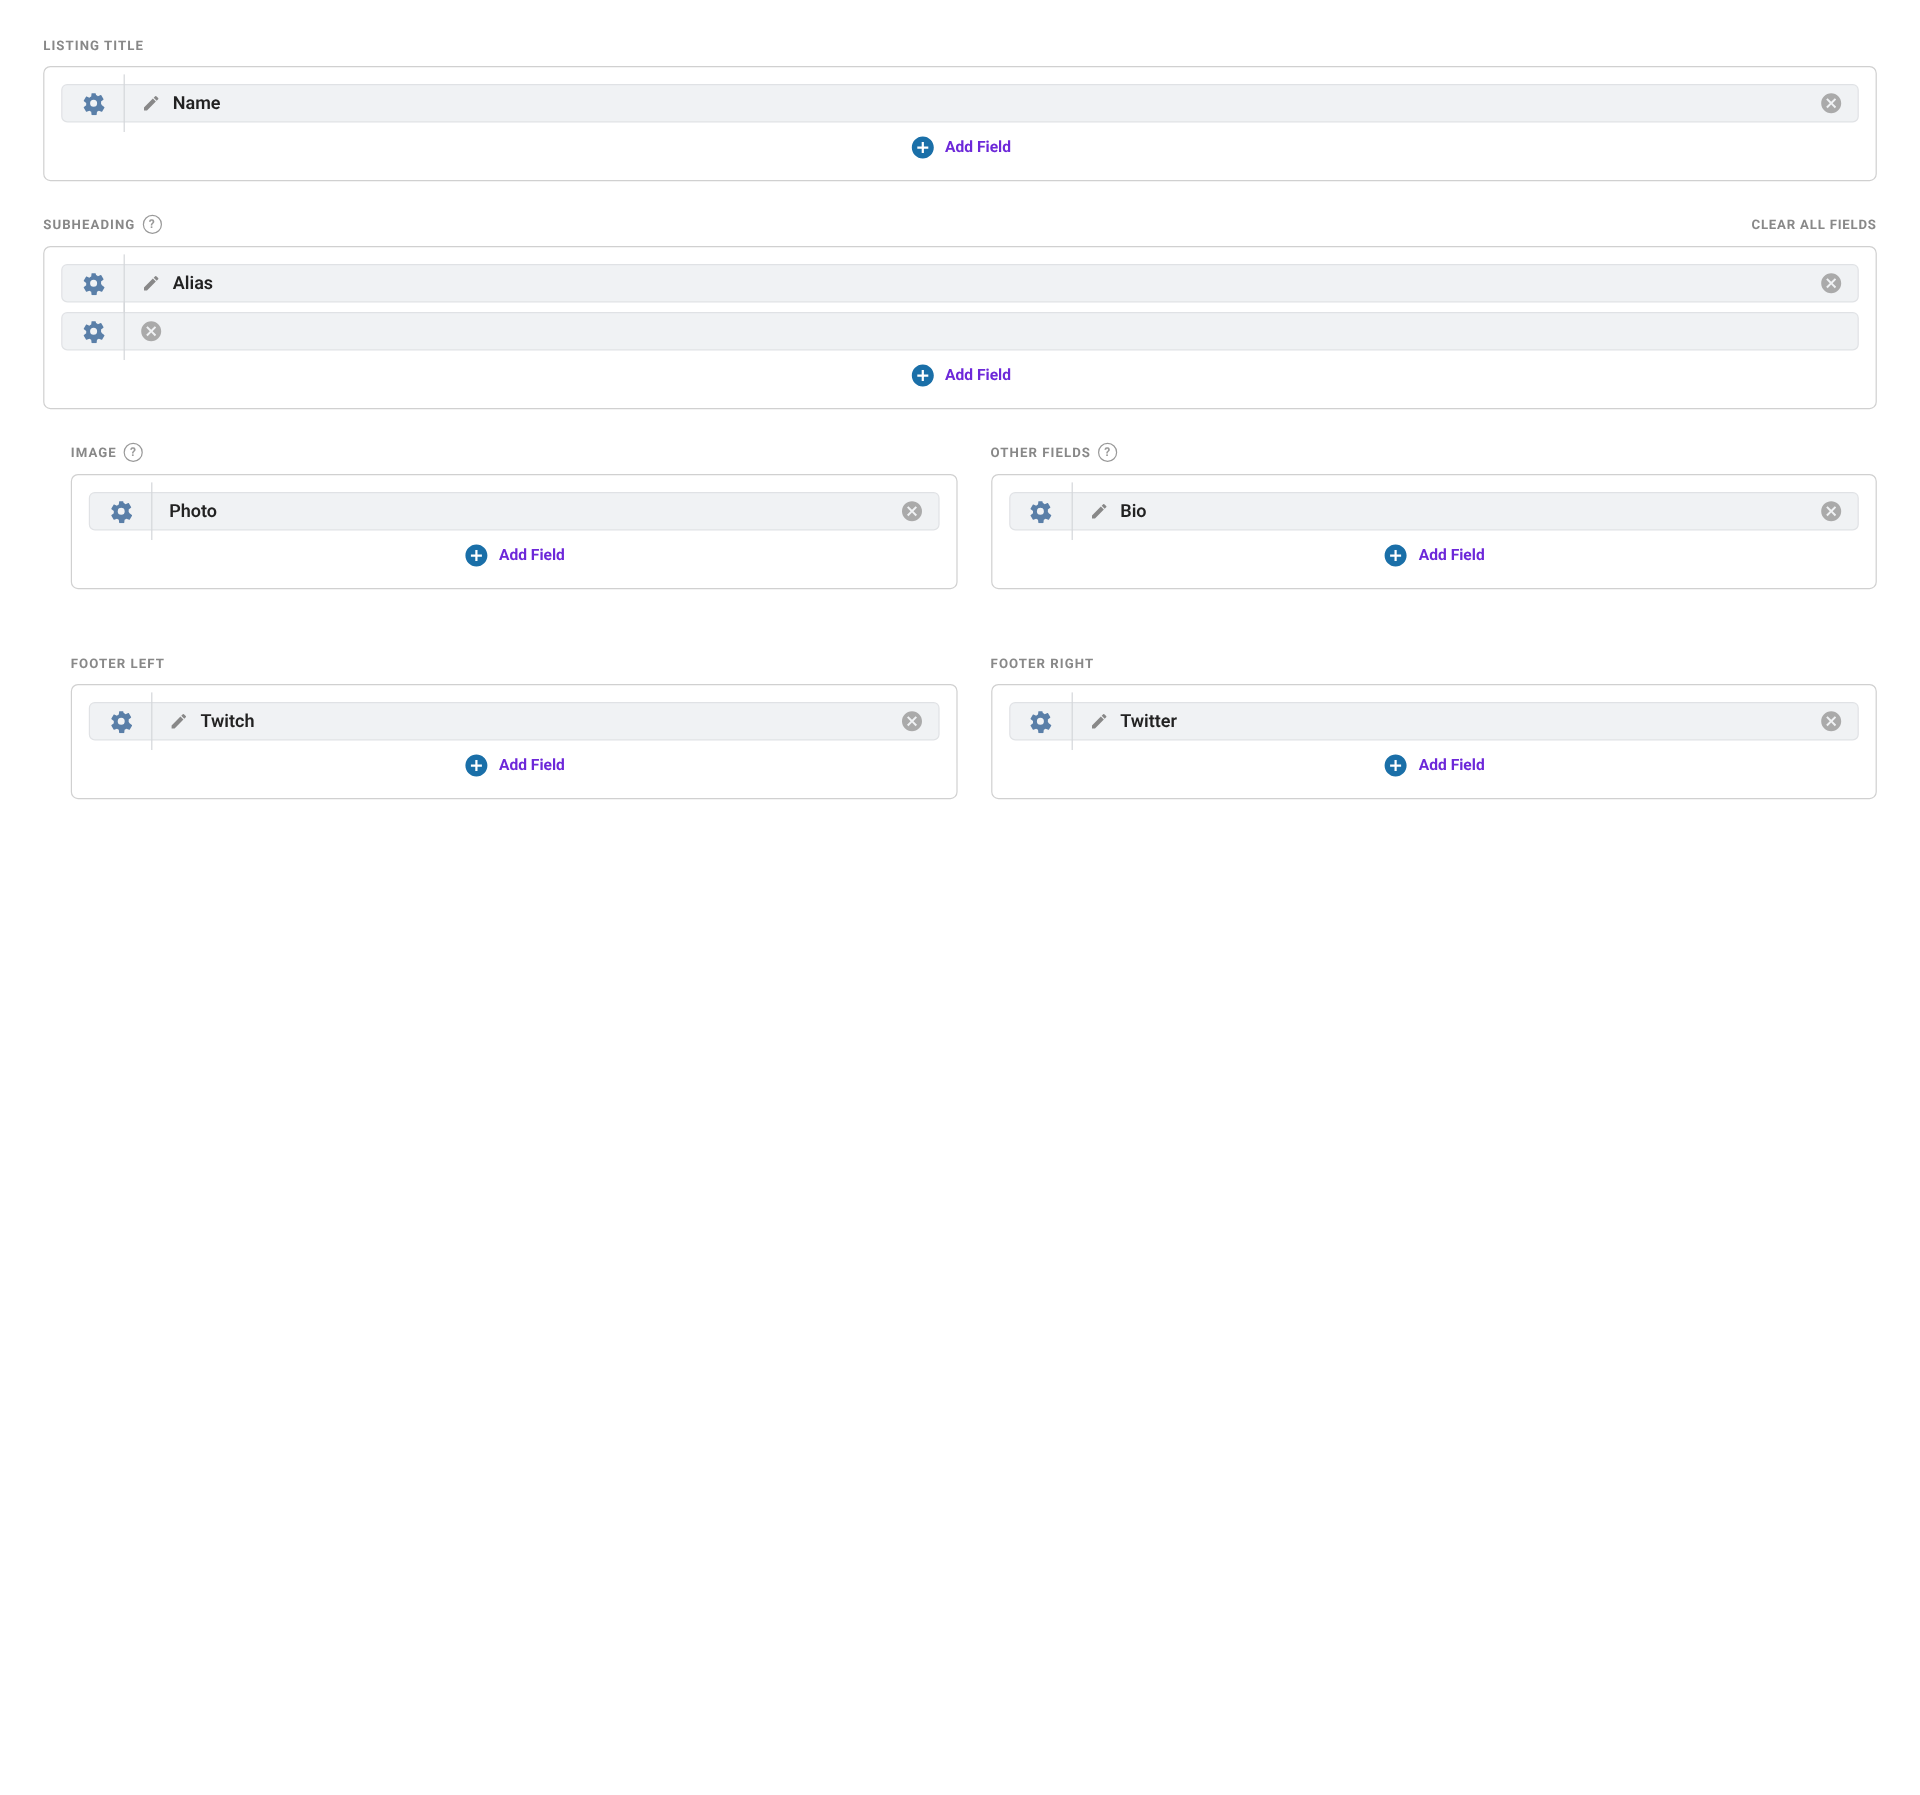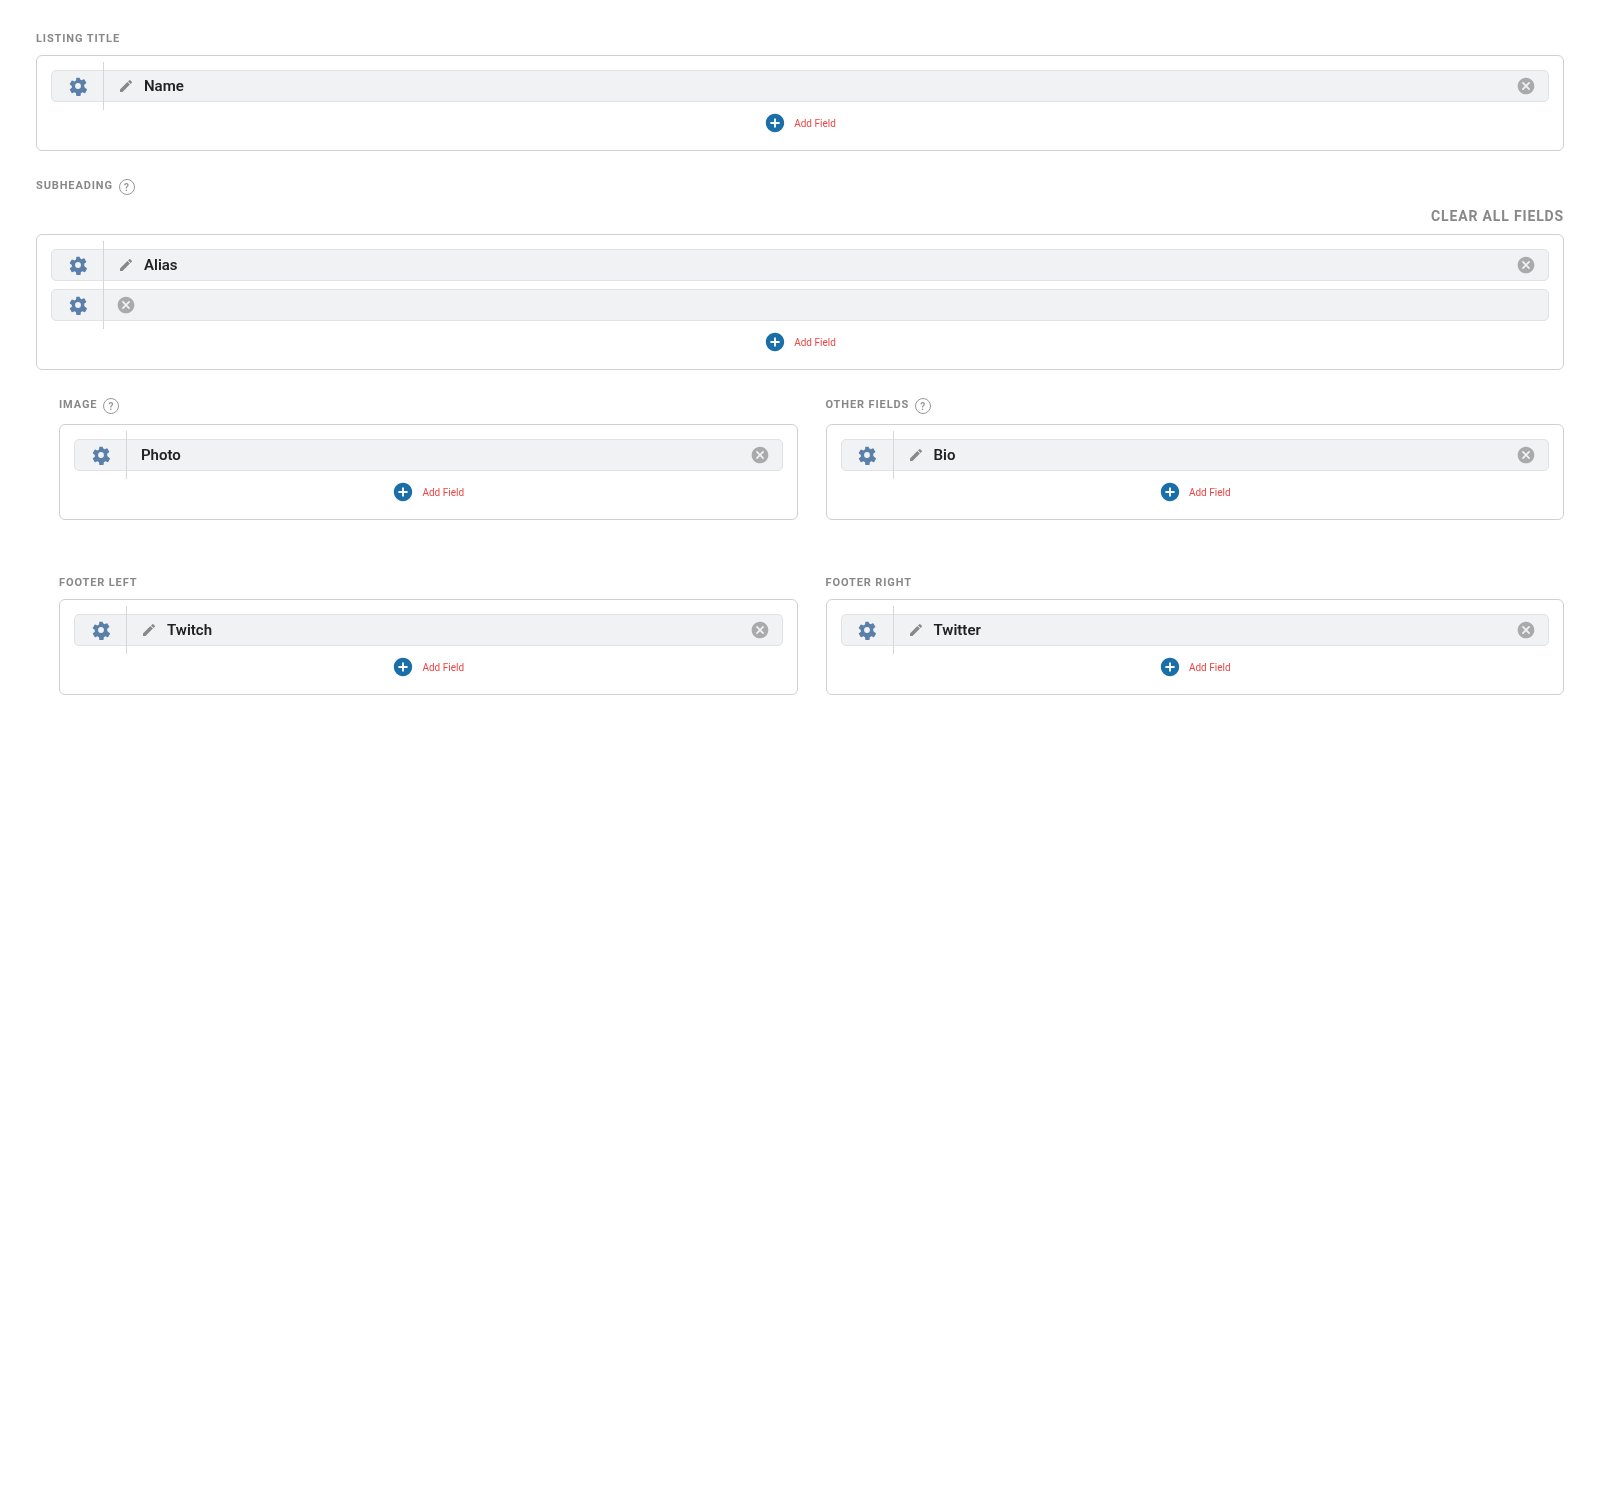--- a/index.html
+++ b/index.html
@@ -11,47 +11,46 @@
     }
 
     .section-label {
       font-size: 11px;
       font-weight: 700;
       color: #888;
       letter-spacing: 0.08em;
       text-transform: uppercase;
       margin-bottom: 10px;
       display: flex;
-      align-items: flex-start;
+      align-items: center;
       gap: 6px;
     }
 
     .section-label .help-icon {
       display: inline-flex;
       align-items: center;
       justify-content: center;
       width: 16px;
       height: 16px;
       border-radius: 50%;
       border: 1.5px solid #999;
       font-size: 10px;
       color: #999;
       font-weight: 700;
       cursor: pointer;
     }
 
     .section-label .clear-all {
       margin-left: auto;
-      font-size: 14px;
+      font-size: 11px;
       font-weight: 700;
       color: #888;
       letter-spacing: 0.06em;
       cursor: pointer;
       text-transform: uppercase;
-      margin-top: 29px;
     }
 
     .section-container {
       border: 1.5px solid #d0d0d0;
       border-radius: 6px;
       padding: 14px 14px 16px 14px;
       margin-bottom: 28px;
       background: #fff;
     }
 
@@ -126,23 +125,23 @@
       cursor: pointer;
     }
 
     .add-field-row .add-icon {
       width: 22px;
       height: 22px;
       color: #1a6fa8;
     }
 
     .add-field-row .add-label {
-      font-size: 10px;
-      font-weight: 400;
-      color: #ef4444;
+      font-size: 13px;
+      font-weight: 700;
+      color: #6d28d9;
     }
 
     .section-wrapper {
       margin-bottom: 28px;
       padding-left: 23px;
     }
 
     .section-wrapper.two-col-wrapper {
       display: grid;
       grid-template-columns: 1fr 1fr;

